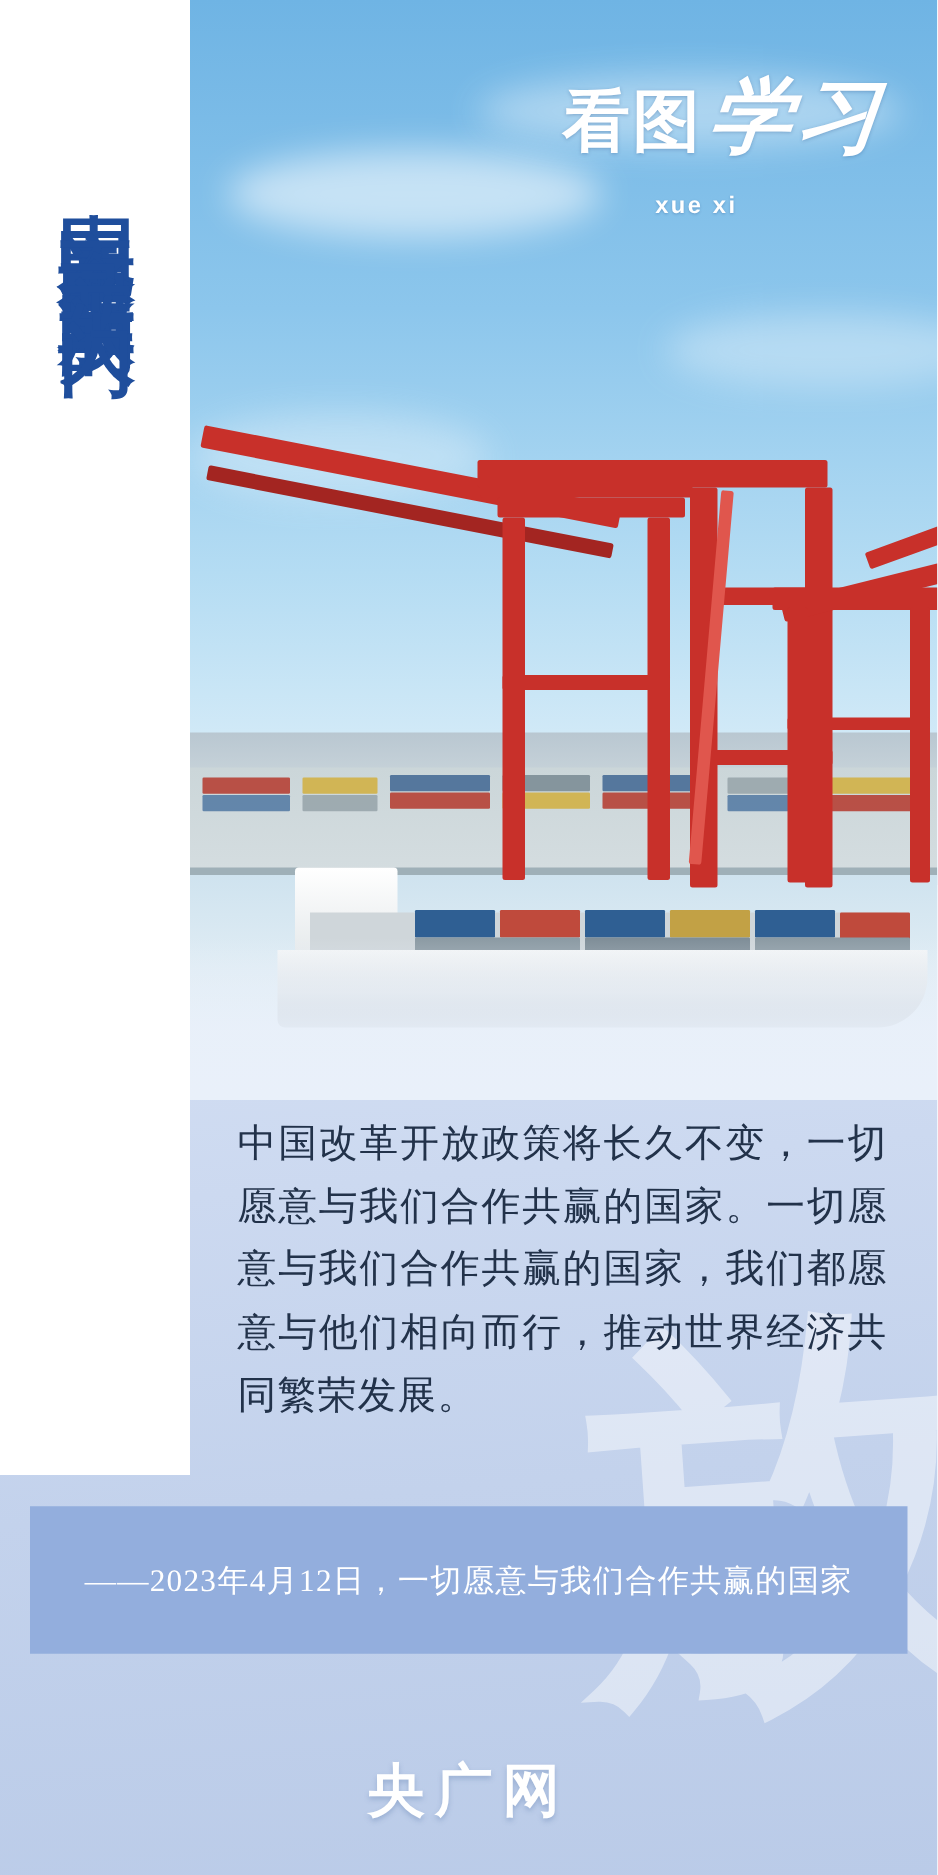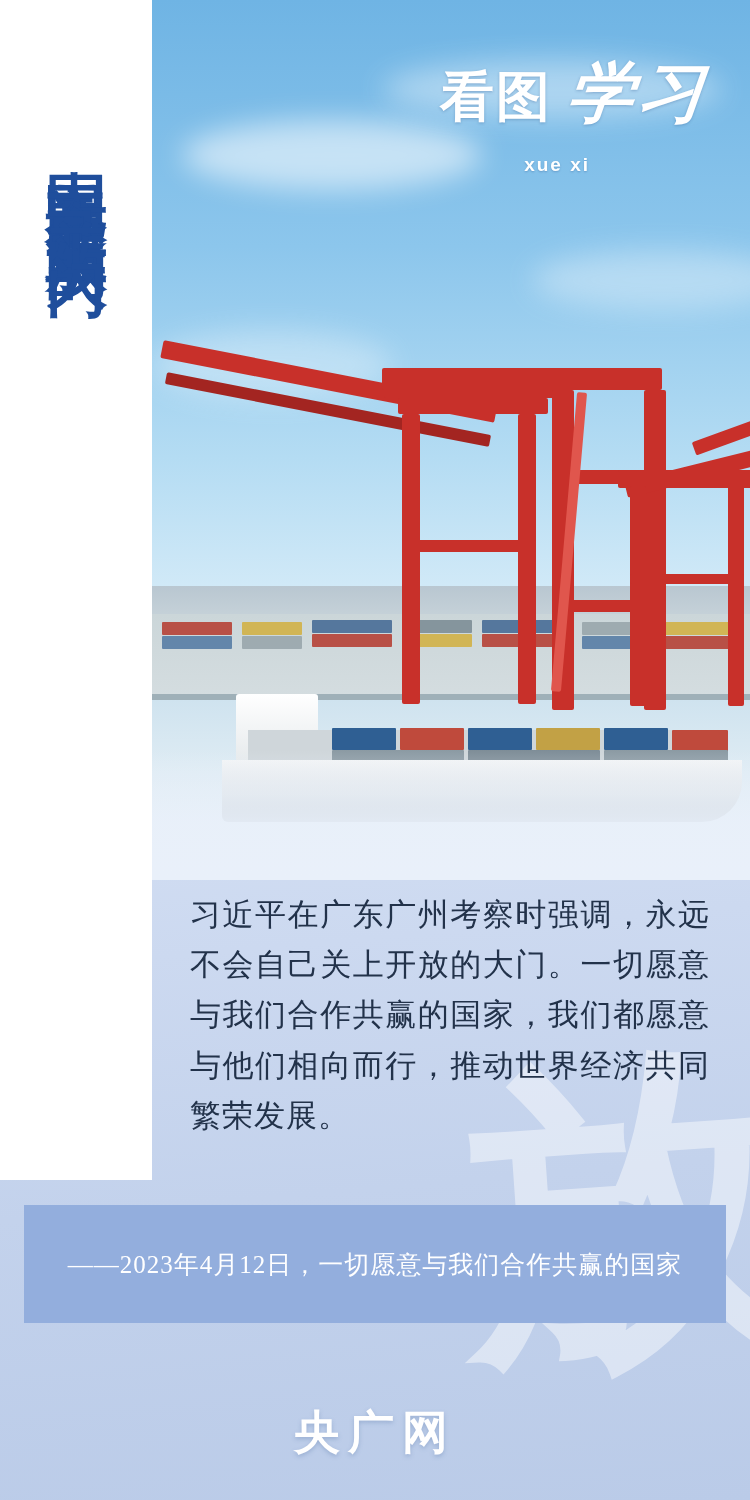--- a/index.html
+++ b/index.html
@@ -73,21 +73,21 @@
     position: absolute;
     right: 42px;
     top: 48px;
     text-align: right;
     user-select: none;
   }
   .logo-main {
     display: flex;
     align-items: baseline;
     justify-content: flex-end;
-    gap: 16px;
+    gap: 6px;
     color: #ffffff;
     font-family: "Liberation Serif", "DejaVu Serif", serif;
     font-weight: 700;
     text-shadow: 0 1px 3px rgba(30,70,130,0.30);
   }
   .logo-kt {
     font-size: 54px;
     letter-spacing: 2px;
   }
   .logo-xx {
@@ -356,21 +356,21 @@
   </div>
 
   <div class="logo">
     <div class="logo-main">
       <span class="logo-kt">看图</span>
       <span class="logo-xx">学习</span>
     </div>
     <div class="logo-pinyin">xue xi</div>
   </div>
 
-  <div class="quote">习近平在广东广州考察时强调，永远不会自己关上开放的大门。一切愿意与我们合作共赢的国家，我们都愿意与他们相向而行，推动世界经济共同繁荣发展。</div>
+  <div class="quote">中国改革开放政策将长久不变，一切愿意与我们合作共赢的国家。一切愿意与我们合作共赢的国家，我们都愿意与他们相向而行，推动世界经济共同繁荣发展。</div>
 
   <div class="source-bar">
     <div class="source-text">——2023年4月12日，一切愿意与我们合作共赢的国家</div>
   </div>
 
   <div class="footer">
     <div class="footer-logo">央广网</div>
   </div>
 
 </div>

